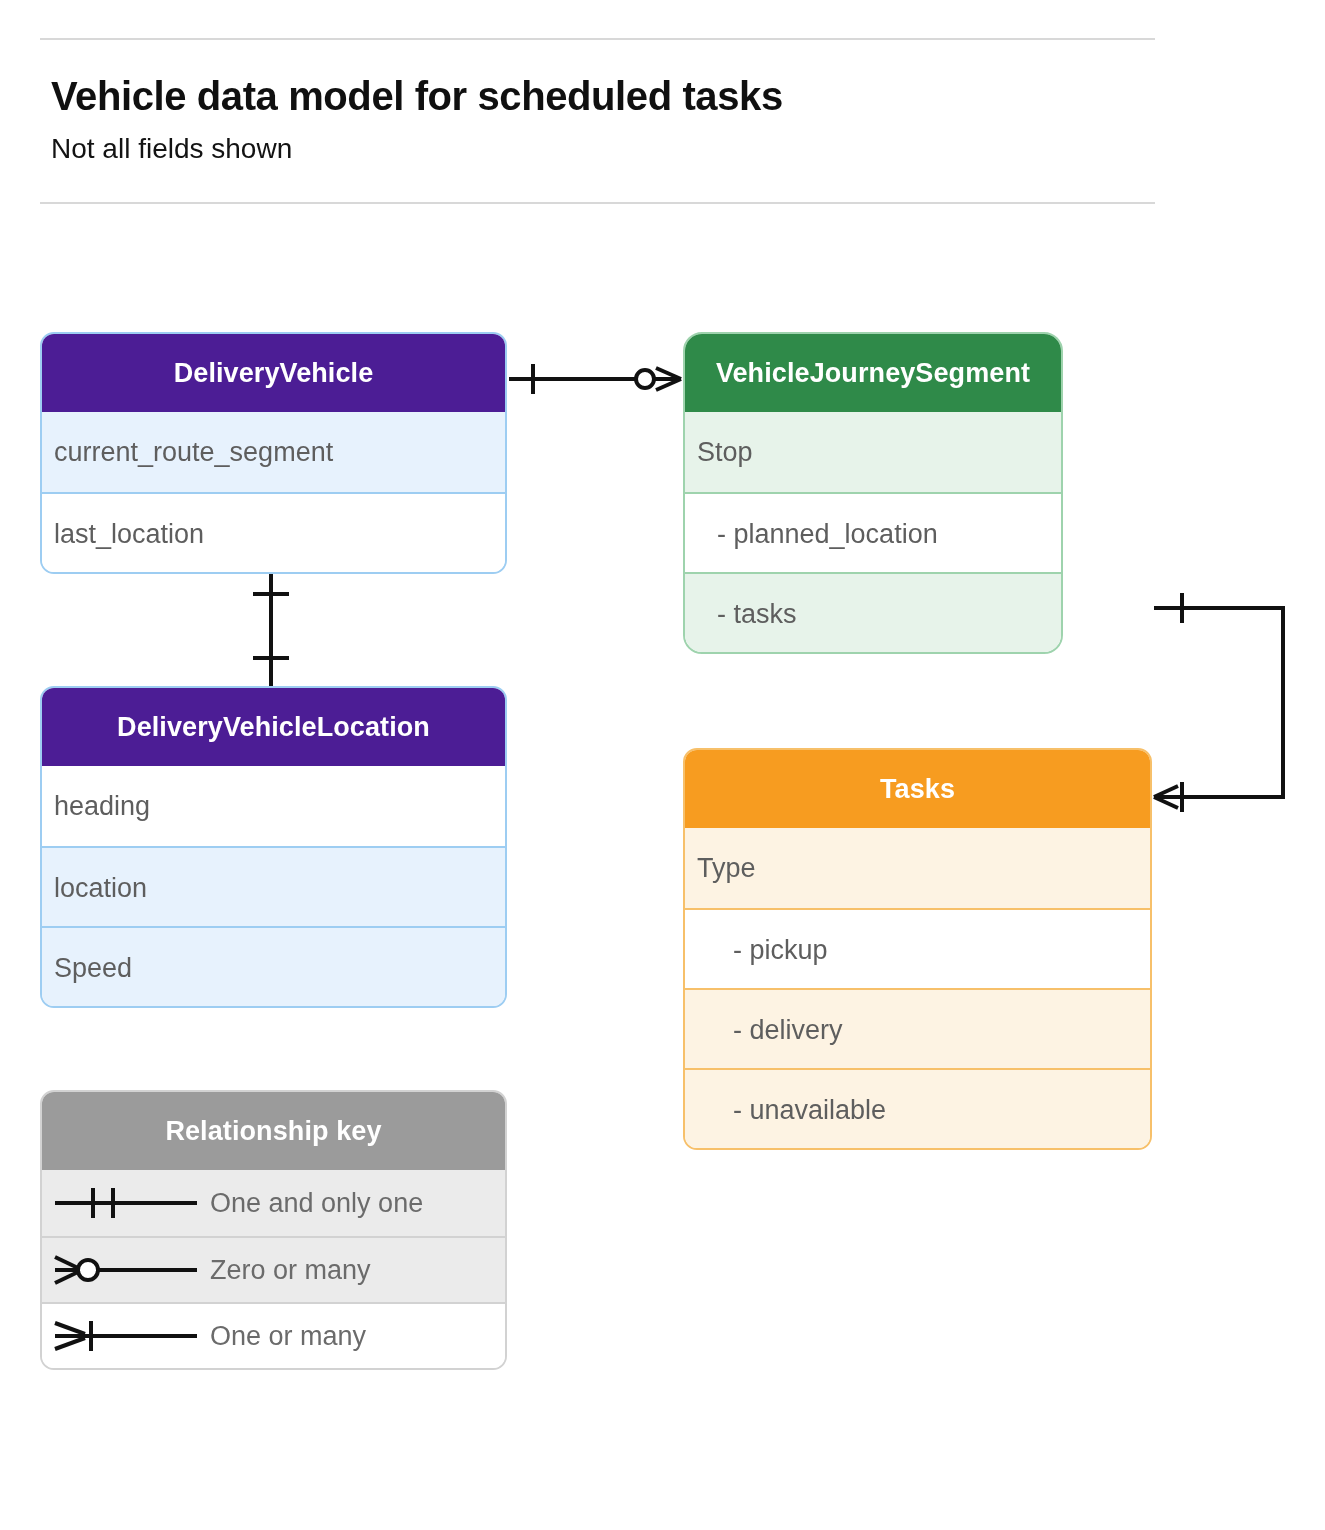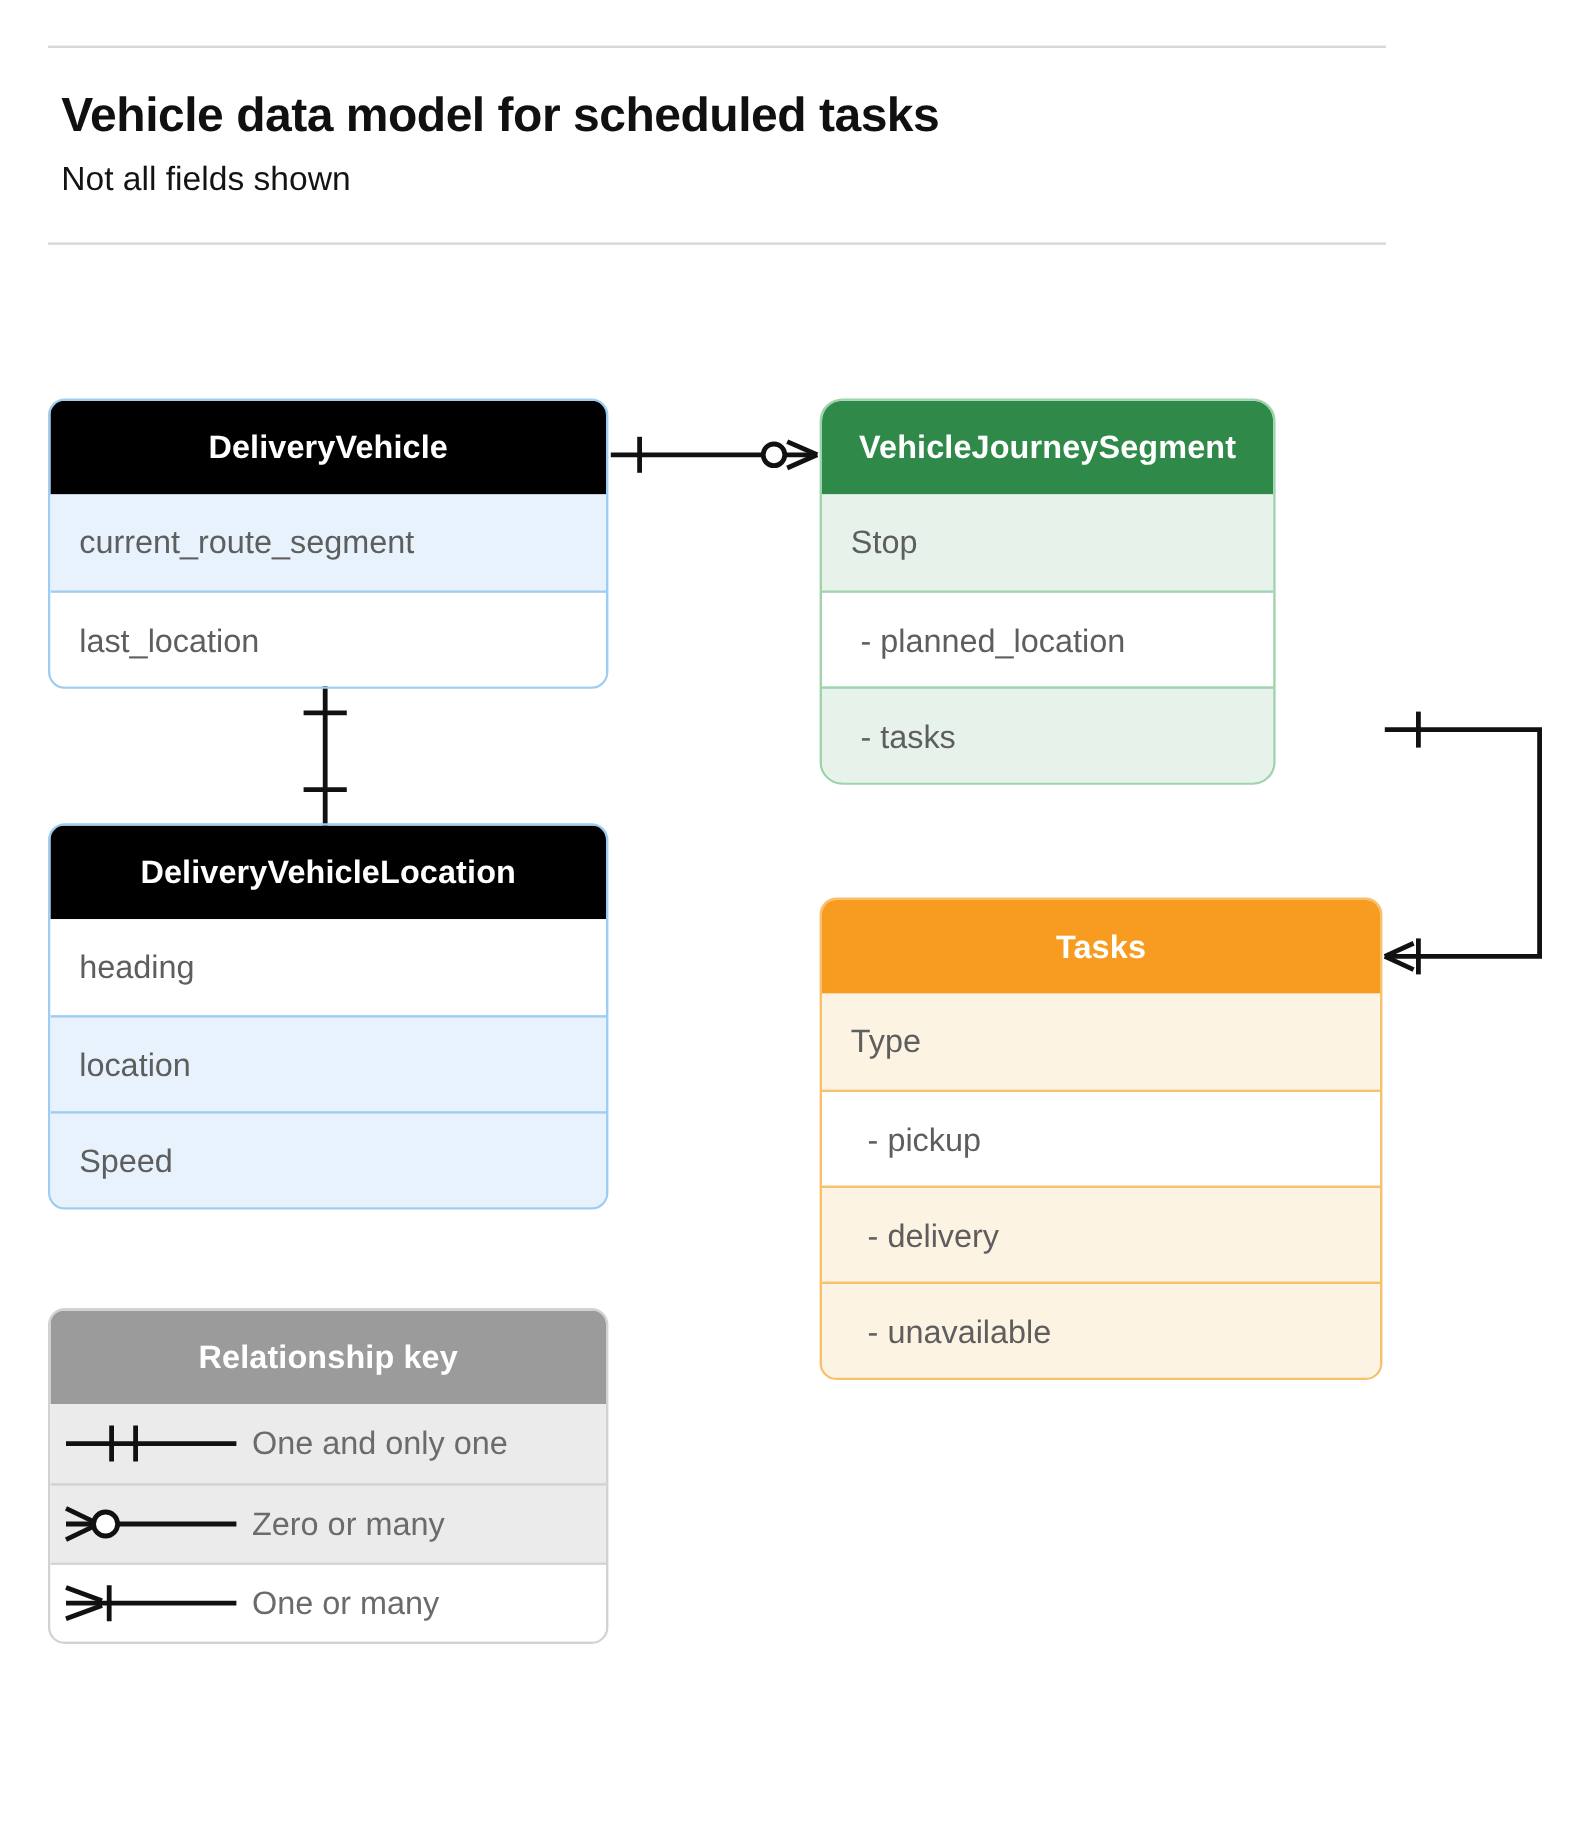--- a/index.html
+++ b/index.html
@@ -62,31 +62,31 @@
     font-size: 27px;
     font-weight: 700;
     letter-spacing: 0.1px;
     box-sizing: border-box;
   }
   .entity-row {
     height: 80px;
     line-height: 80px;
     font-size: 27px;
     color: #5e5e5e;
-    padding-left: 24px;
+    padding-left: 12px;
     box-sizing: border-box;
     white-space: nowrap;
     overflow: hidden;
   }
-  .entity-row.indent  { padding-left: 38px; }
+  .entity-row.indent  { padding-left: 48px; }
   .entity-row.indent2 { padding-left: 32px; }
 
   
   .e-blue  { border: 2px solid #9dcdf2; }
-  .e-blue .entity-header { background: #000000; }
+  .e-blue .entity-header { background: #4c1d95; }
   .e-blue .entity-row    { border-top: 2px solid #9dcdf2; background: #ffffff; }
   .e-blue .entity-row.alt{ background: #e7f2fd; }
   .e-blue .entity-header + .entity-row { border-top: none; }
 
   
   .e-green { border: 2px solid #9ed3ad; }
   .e-green .entity-header { background: #2f8a49; }
   .e-green .entity-row    { border-top: 2px solid #9ed3ad; background: #ffffff; }
   .e-green .entity-row.alt{ background: #e7f3ea; }
   .e-green .entity-header + .entity-row { border-top: none; }

